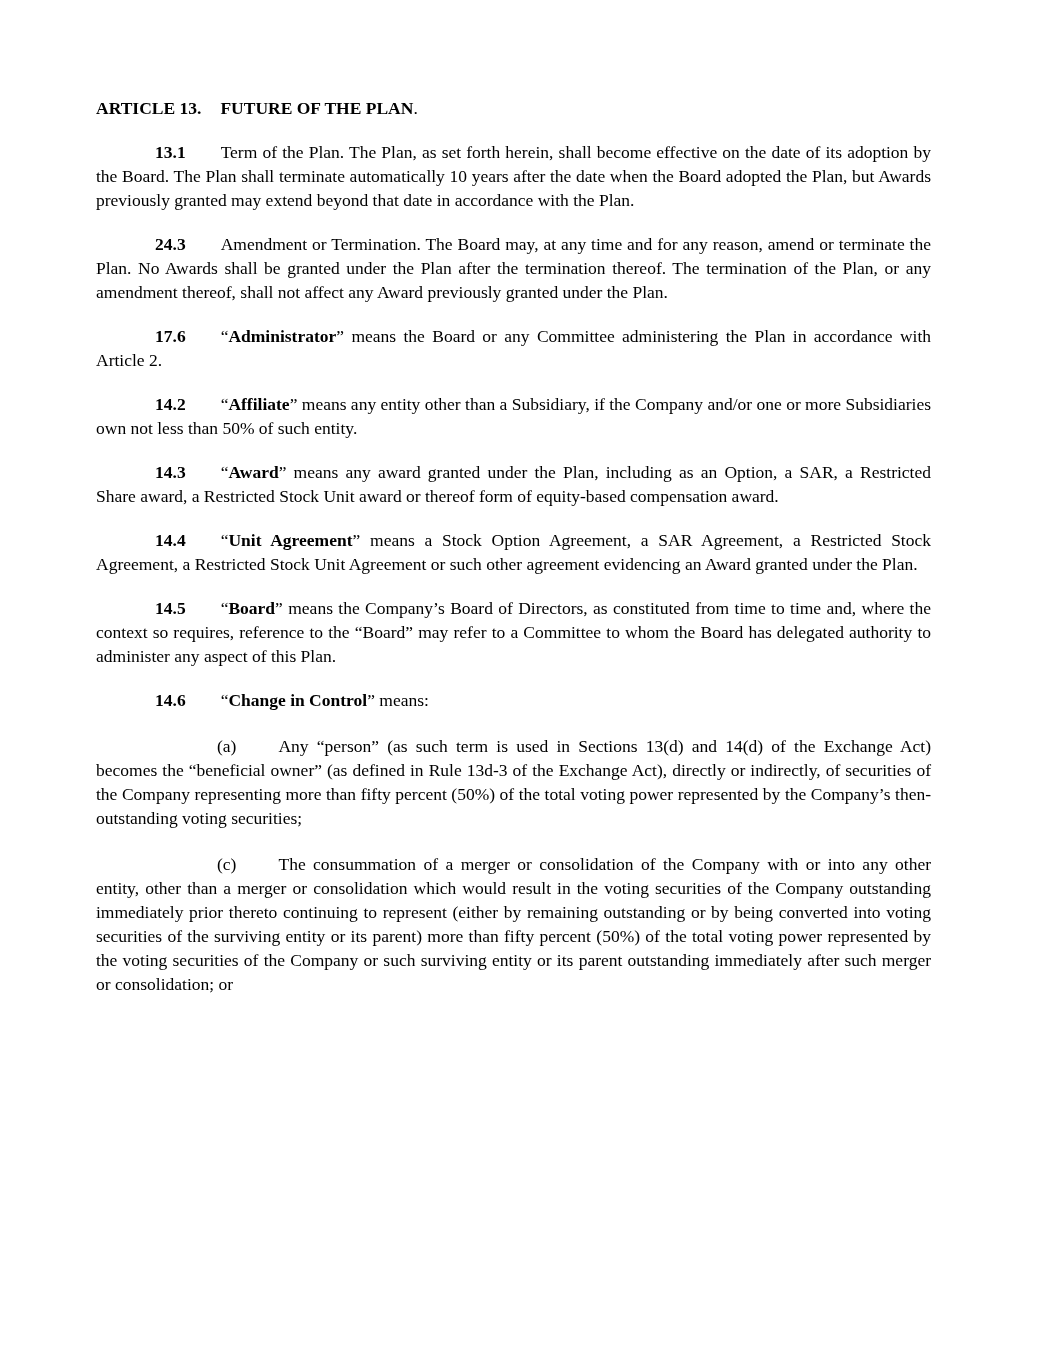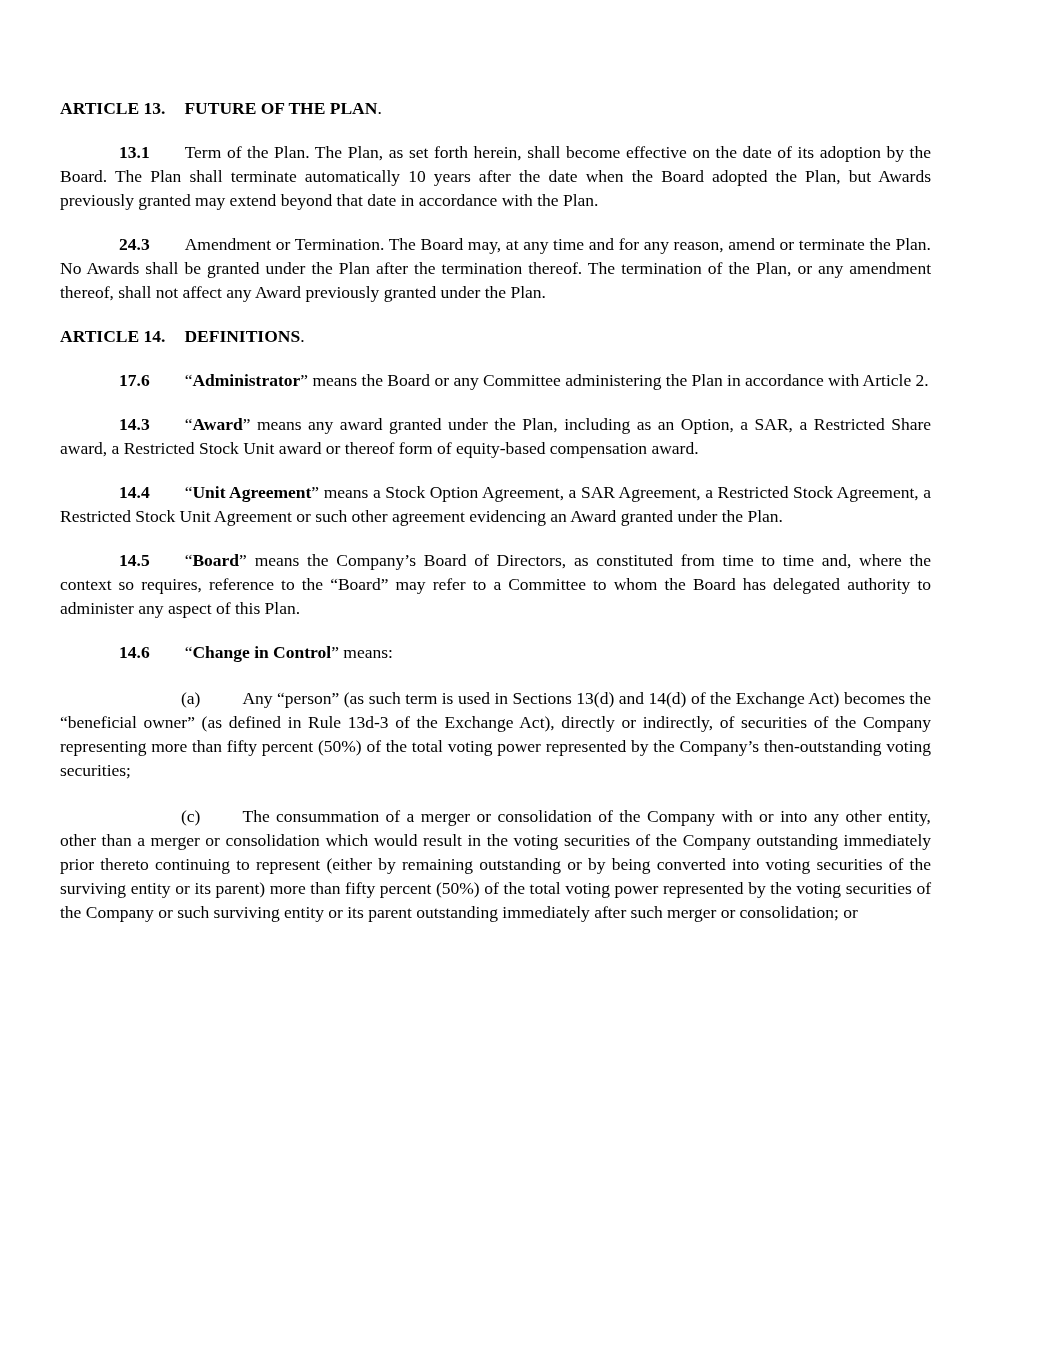--- a/index.html
+++ b/index.html
@@ -11,21 +11,21 @@
     width: 1055px;
     height: 1365px;
     font-family: "Liberation Serif", "DejaVu Serif", serif;
     color: #000000;
     overflow: hidden;
   }
   .page {
     box-sizing: border-box;
     width: 1055px;
     height: 1365px;
-    padding: 96px 124px 40px 60px;
+    padding: 96px 124px 40px 96px;
     background: #ffffff;
   }
   .doc-body {
     font-size: 17.5px;
     line-height: 24px;
   }
   p.para {
     margin: 0 0 20px 0;
     text-align: justify;
   }
@@ -51,22 +51,22 @@
   .tab-sub { width: 42px; }
 </style>
 </head>
 <body>
 
 <div class="page">
   <div class="doc-body">
       <p class="para heading"><span class="b">ARTICLE 13.</span><span class="tab tab-heading"></span><span class="b">FUTURE OF THE PLAN</span><span>.</span></p>
       <p class="para sec"><span class="b">13.1</span><span class="tab tab-sec"></span><span>Term of the Plan.  The Plan, as set forth herein, shall become effective on the date of its adoption by the Board.  The Plan shall terminate automatically 10 years after the date when the Board adopted the Plan, but Awards previously granted may extend beyond that date in accordance with the Plan.</span></p>
       <p class="para sec"><span class="b">24.3</span><span class="tab tab-sec"></span><span>Amendment or Termination.  The Board may, at any time and for any reason, amend or terminate the Plan.  No Awards shall be granted under the Plan after the termination thereof.  The termination of the Plan, or any amendment thereof, shall not affect any Award previously granted under the Plan.</span></p>
-      <p class="para heading"><span class="b">ARTICLE 14.</span><span class="tab tab-heading"></span><span class="b">DEFINITIONS</span><span>.</span></p>
       <p class="para sec"><span class="b">17.6</span><span class="tab tab-sec"></span><span>“</span><span class="b">Administrator</span><span>” means the Board or any Committee administering the Plan in accordance with Article 2.</span></p>
+      <p class="para sec"><span class="b">14.2</span><span class="tab tab-sec"></span><span>“</span><span class="b">Affiliate</span><span>” means any entity other than a Subsidiary, if the Company and/or one or more Subsidiaries own not less than 50% of such entity.</span></p>
       <p class="para sec"><span class="b">14.3</span><span class="tab tab-sec"></span><span>“</span><span class="b">Award</span><span>” means any award granted under the Plan, including as an Option, a SAR, a Restricted Share award, a Restricted Stock Unit award or thereof form of equity-based compensation award.</span></p>
       <p class="para sec"><span class="b">14.4</span><span class="tab tab-sec"></span><span>“</span><span class="b">Unit Agreement</span><span>” means a Stock Option Agreement, a SAR Agreement, a Restricted Stock Agreement, a Restricted Stock Unit Agreement or such other agreement evidencing an Award granted under the Plan.</span></p>
       <p class="para sec"><span class="b">14.5</span><span class="tab tab-sec"></span><span>“</span><span class="b">Board</span><span>” means the Company’s Board of Directors, as constituted from time to time and, where the context so requires, reference to the “Board” may refer to a Committee to whom the Board has delegated authority to administer any aspect of this Plan.</span></p>
       <p class="para sec"><span class="b">14.6</span><span class="tab tab-sec"></span><span>“</span><span class="b">Change in Control</span><span>” means:</span></p>
       <p class="para sub"><span>(a)</span><span class="tab tab-sub"></span><span>Any “person” (as such term is used in Sections 13(d) and 14(d) of the Exchange Act) becomes the “beneficial owner” (as defined in Rule 13d-3 of the Exchange Act), directly or indirectly, of securities of the Company representing more than fifty percent (50%) of the total voting power represented by the Company’s then-outstanding voting securities;</span></p>
       <p class="para sub"><span>(c)</span><span class="tab tab-sub"></span><span>The consummation of a merger or consolidation of the Company with or into any other entity, other than a merger or consolidation which would result in the voting securities of the Company outstanding immediately prior thereto continuing to represent (either by remaining outstanding or by being converted into voting securities of the surviving entity or its parent) more than fifty percent (50%) of the total voting power represented by the voting securities of the Company or such surviving entity or its parent outstanding immediately after such merger or consolidation; or</span></p>
     </div>
 </div>
 
 </body></html>

